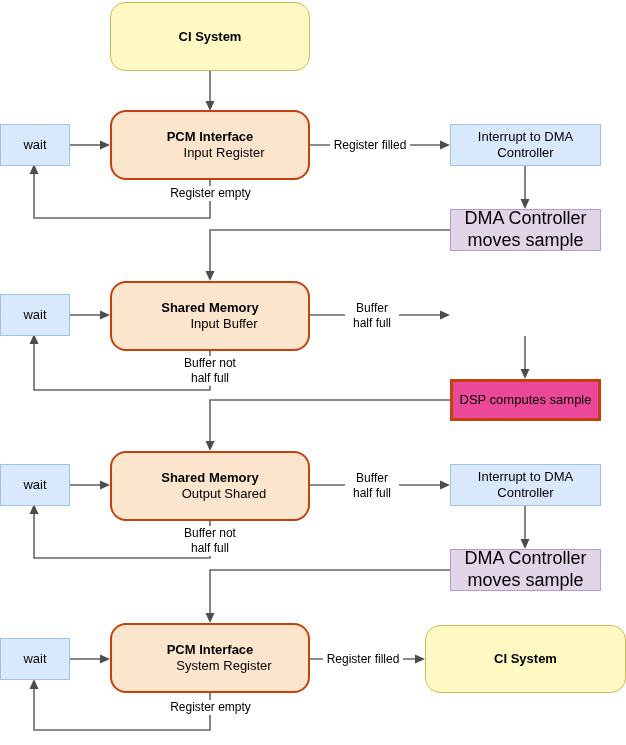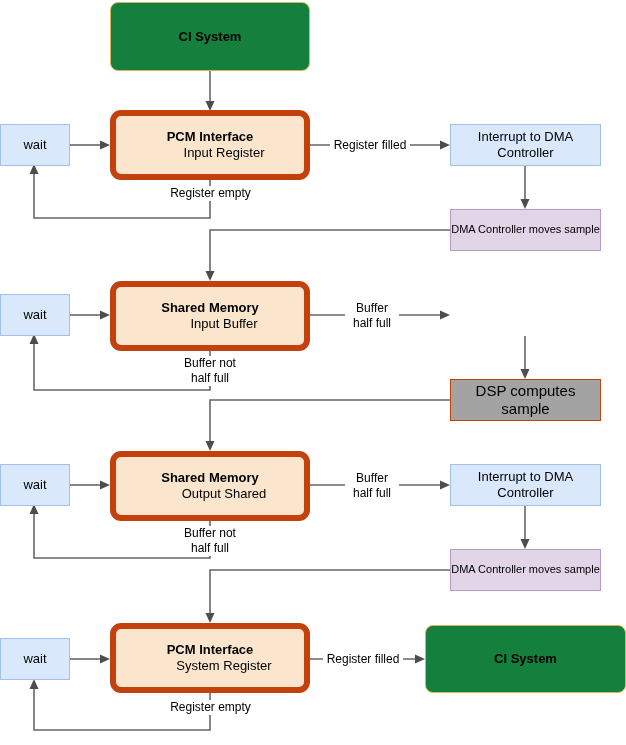--- a/index.html
+++ b/index.html
@@ -24,53 +24,53 @@
     justify-content: center;
     text-align: center;
     line-height: 1.22;
     color: #000000;
   }
   .node .t1 { display: block; }
   .node .t2 { display: block; }
 
   
   .n-ci {
-    background: #15803d;
+    background: #fef9c3;
     border: 1px solid #d6b656;
-    border-radius: 8px;
+    border-radius: 15px;
     font-weight: bold;
     font-size: 13px;
   }
   
   .n-proc {
     background: #fce5cd;
-    border: 6px solid #c2410c;
-    border-radius: 11px;
+    border: 2px solid #c2410c;
+    border-radius: 16px;
     font-size: 13px;
   }
   .n-proc .t1 { font-weight: bold; }
   .n-proc .t2 { font-weight: normal; padding-left: 28px; }
 
   
   .n-blue {
     background: #dae8fc;
     border: 1px solid #9fc0e8;
     font-size: 13px;
   }
   
   .n-purple {
     background: #e1d5e7;
     border: 1px solid #b39dc4;
-    font-size: 11px;
+    font-size: 18px;
   }
   
   .n-red {
-    background: #a3a3a3;
-    border: 1px solid #c2410c;
-    font-size: 15px;
+    background: #ec4899;
+    border: 3px solid #c2410c;
+    font-size: 13px;
   }
 
   .edge-label {
     position: absolute;
     font-family: "Liberation Sans", sans-serif;
     font-size: 12px;
     color: #000000;
     background: #ffffff;
     text-align: center;
     line-height: 1.25;

